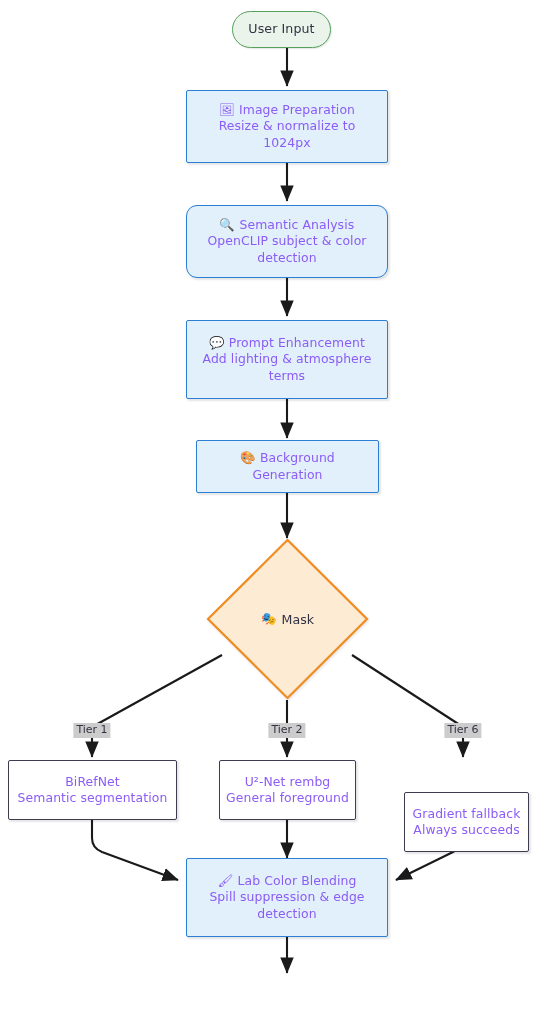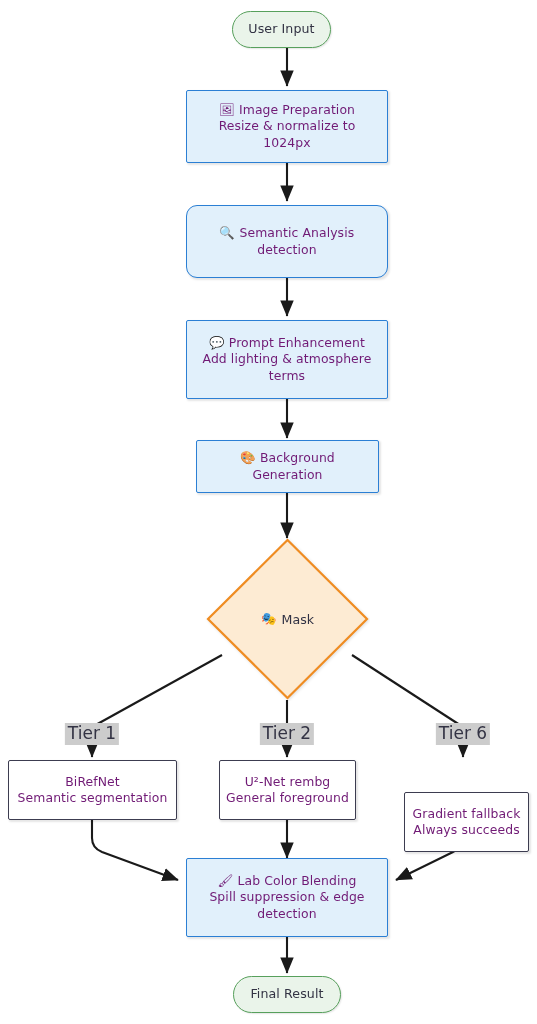--- a/index.html
+++ b/index.html
@@ -31,21 +31,21 @@
 
   .node {
     position: absolute;
     box-sizing: border-box;
     display: flex;
     flex-direction: column;
     align-items: center;
     justify-content: center;
     text-align: center;
     line-height: 1.30;
-    color: #701a75;
+    color: #8b5cf6;
     font-size: 12.4px;
     letter-spacing: 0.1px;
   }
 
   .node .line {
     display: block;
     white-space: nowrap;
   }
 
   
@@ -108,21 +108,21 @@
     font-size: 12.5px;
     line-height: 1;
     display: inline-block;
   }
 
   
   .edge-label {
     position: absolute;
     background: #cccccc;
     color: #333344;
-    font-size: 17px;
+    font-size: 11px;
     padding: 1px 3px 1.5px 3px;
     line-height: 1.15;
     white-space: nowrap;
     transform: translateX(-50%);
   }
 </style>
 </head>
 <body>
 
 <div id="flow-root">
@@ -172,20 +172,21 @@
     </span>
     <span class="line">Resize &amp; normalize to</span>
     <span class="line">1024px</span>
   </div>
 
   <div class="node proc" style="left:186px; top:205px; width:202px; height:73px;border-radius:11px;">
     <span class="line title-line">
       <span class="nicon">🔍</span>
       <span>Semantic Analysis</span>
     </span>
+    <span class="line">OpenCLIP subject &amp; color</span>
     <span class="line">detection</span>
   </div>
 
   <div class="node proc" style="left:186px; top:320px; width:202px; height:79px;">
     <span class="line title-line">
       <span class="nicon">💬</span>
       <span>Prompt Enhancement</span>
     </span>
     <span class="line">Add lighting &amp; atmosphere</span>
     <span class="line">terms</span>
@@ -230,17 +231,14 @@
 
   <div class="node proc" style="left:186px; top:858px; width:202px; height:79px;">
     <span class="line title-line">
       <span class="nicon">🖌</span>
       <span>Lab Color Blending</span>
     </span>
     <span class="line">Spill suppression &amp; edge</span>
     <span class="line">detection</span>
   </div>
 
-  <div class="node term" style="left:233px; top:976px; width:108px; height:37px;">
-    <span class="line">Final Result</span>
-  </div>
 
 </div>
 
 </body></html>

